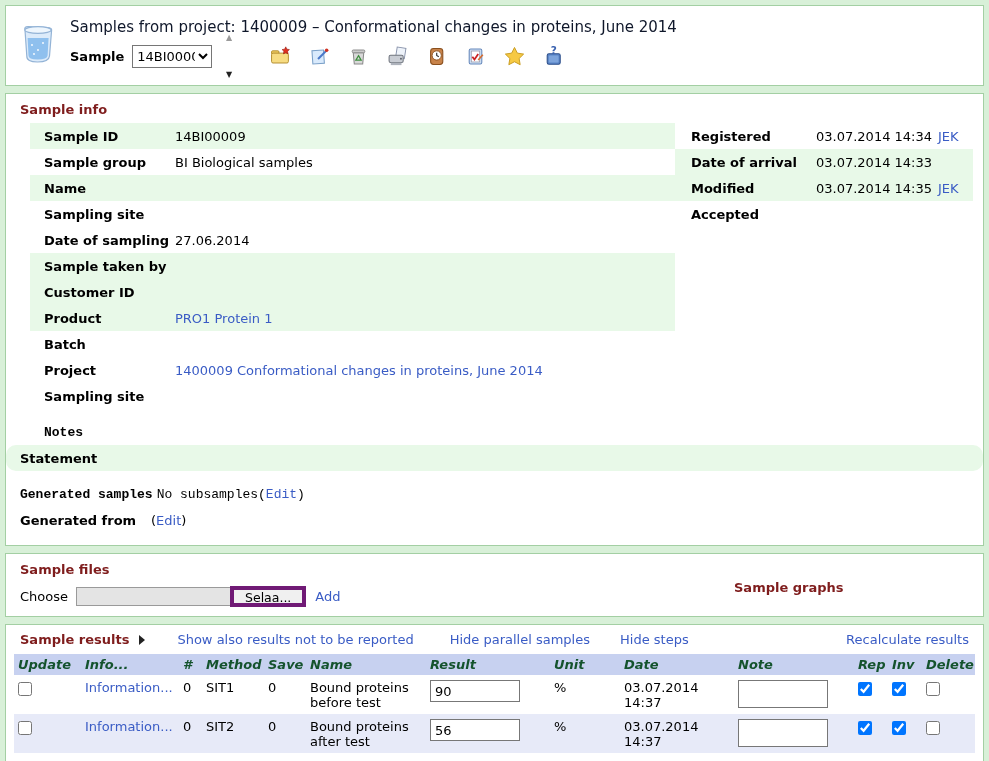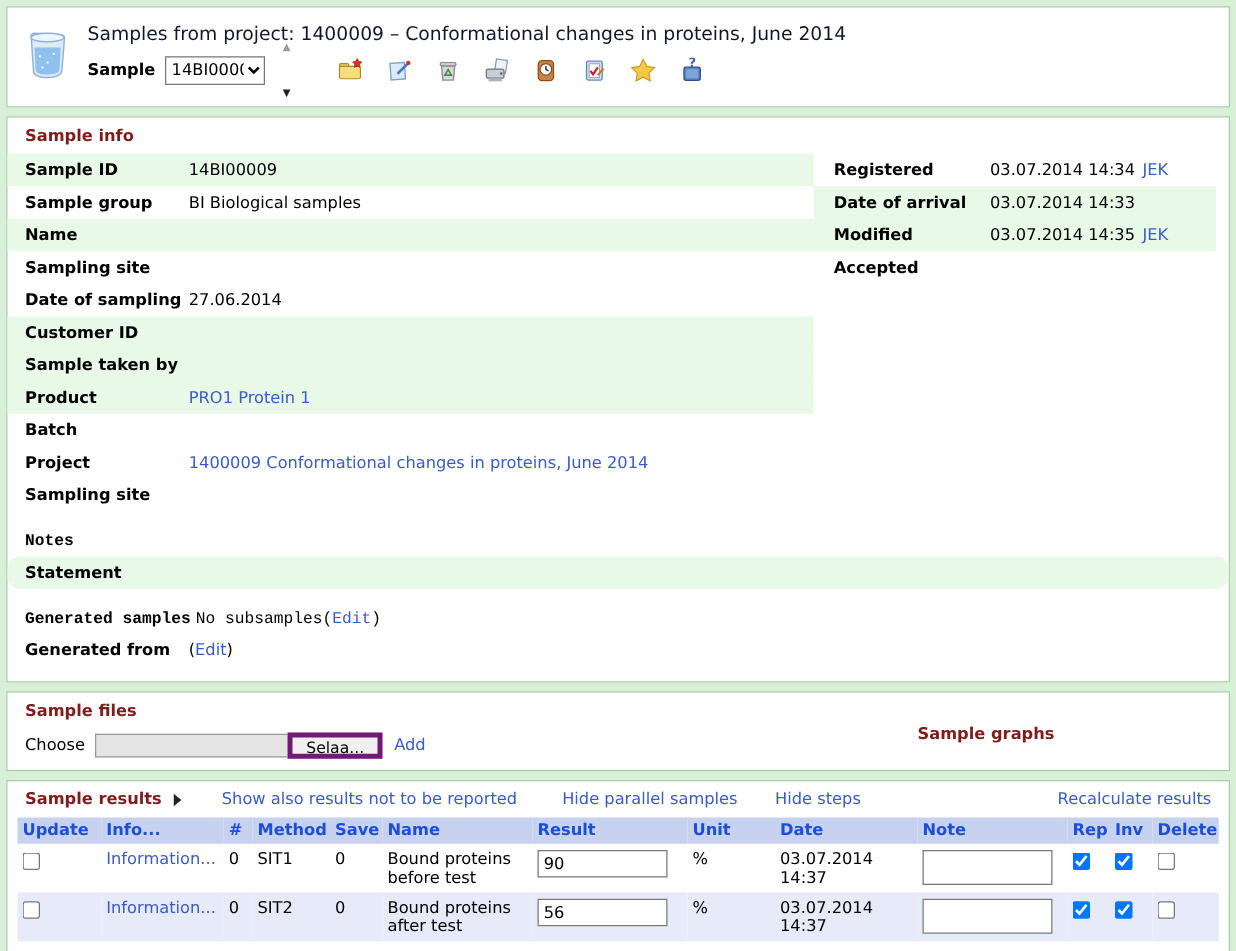--- a/index.html
+++ b/index.html
@@ -38,21 +38,21 @@
   }
   .nav-arrow { position: absolute; right: -20px; font-size: 8px; line-height: 8px; cursor: pointer; }
   .nav-arrow.up   { top: -11px; color: #9a9a9a; }
   .nav-arrow.down { bottom: -11px; color: #222; }
   .toolbar { display: flex; align-items: center; gap: 18px; margin-left: 58px; }
   .tb-icon { width: 21px; height: 21px; cursor: pointer; display: inline-block; }
 
   
   .info-panel { padding: 8px 10px 12px 0; }
   .info-panel .section-heading { padding: 0 0 6px 14px; }
-  .info-cols { display: flex; align-items: flex-start; }
+  .info-cols { display: flex; align-items: flex-start; margin-left: 24px; }
   .info-left { width: 645px; }
   .info-right { flex: 1; }
   .info-row { display: flex; align-items: center; min-height: 26px; padding-left: 14px; }
   .info-row .flabel { font-weight: bold; min-width: 131px; padding-right: 4px; }
   .info-right .info-row { padding-left: 16px; }
   .info-right .info-row .flabel { min-width: 125px; }
   .row-green { background: #e8f9e8; }
   .full-row { margin-right: -10px; border-radius: 10px; }
   .gap-top { margin-top: 10px; font-family: Liberation Mono, monospace; }
   .fvalue { white-space: nowrap; }
@@ -80,29 +80,29 @@
     width: 0; height: 0; margin-left: 10px;
     border-left: 6px solid #222; border-top: 5px solid transparent; border-bottom: 5px solid transparent;
     cursor: pointer;
   }
   .rt-link-1 { margin-left: 32px; }
   .rt-link-2 { margin-left: 36px; }
   .rt-link-3 { margin-left: 30px; }
   .rt-link-4 { margin-left: auto; }
   table.results { border-collapse: collapse; table-layout: fixed; width: 100%; }
   table.results th {
-    background: #c7d1f0; color: #1d4ed8; text-align: left;
-    font-size: 13px; padding: 3px 4px; font-weight: bold;
+    background: #c7d1f0; color: #14532d; text-align: left;
+    font-size: 13px; padding: 3px 4px; font-weight: bold; font-style: italic;
   }
   table.results td { padding: 5px 4px 4px 4px; vertical-align: top; font-size: 13px; }
   tr.res-row-alt td { background: #e7eaf8; }
   .date-cell { width: 82px; }
   .result-input, .note-input {
     font-family: inherit; font-size: 13px; border: 1px solid #777;
-    padding: 1px 4px; width: 104px;
+    padding: 1px 4px; width: 90px;
   }
   .result-input { height: 22px; }
   .note-input { height: 28px; }
   input[type="checkbox"] { width: 14px; height: 14px; margin-top: 2px; }
   .results-footer { display: flex; padding: 7px 6px 4px 6px; }
   .footer-link { margin-right: 10px; }
   .delete-checked { margin-left: auto; }
 </style>
 </head>
 <body>
@@ -194,25 +194,25 @@
       </div>
       <div class="info-row">
         <span class="flabel">Sampling site</span>
         <span class="fvalue"></span>
       </div>
       <div class="info-row">
         <span class="flabel">Date of sampling</span>
         <span class="fvalue">27.06.2014</span>
       </div>
       <div class="info-row row-green">
+        <span class="flabel">Sample taken by</span>
+        <span class="fvalue"></span>
+      </div>
+      <div class="info-row row-green">
         <span class="flabel">Customer ID</span>
-        <span class="fvalue"></span>
-      </div>
-      <div class="info-row row-green">
-        <span class="flabel">Sample taken by</span>
         <span class="fvalue"></span>
       </div>
       <div class="info-row row-green">
         <span class="flabel">Product</span>
         <a class="fvalue">PRO1 Protein 1</a>
       </div>
       <div class="info-row">
         <span class="flabel">Batch</span>
         <span class="fvalue"></span>
       </div>

